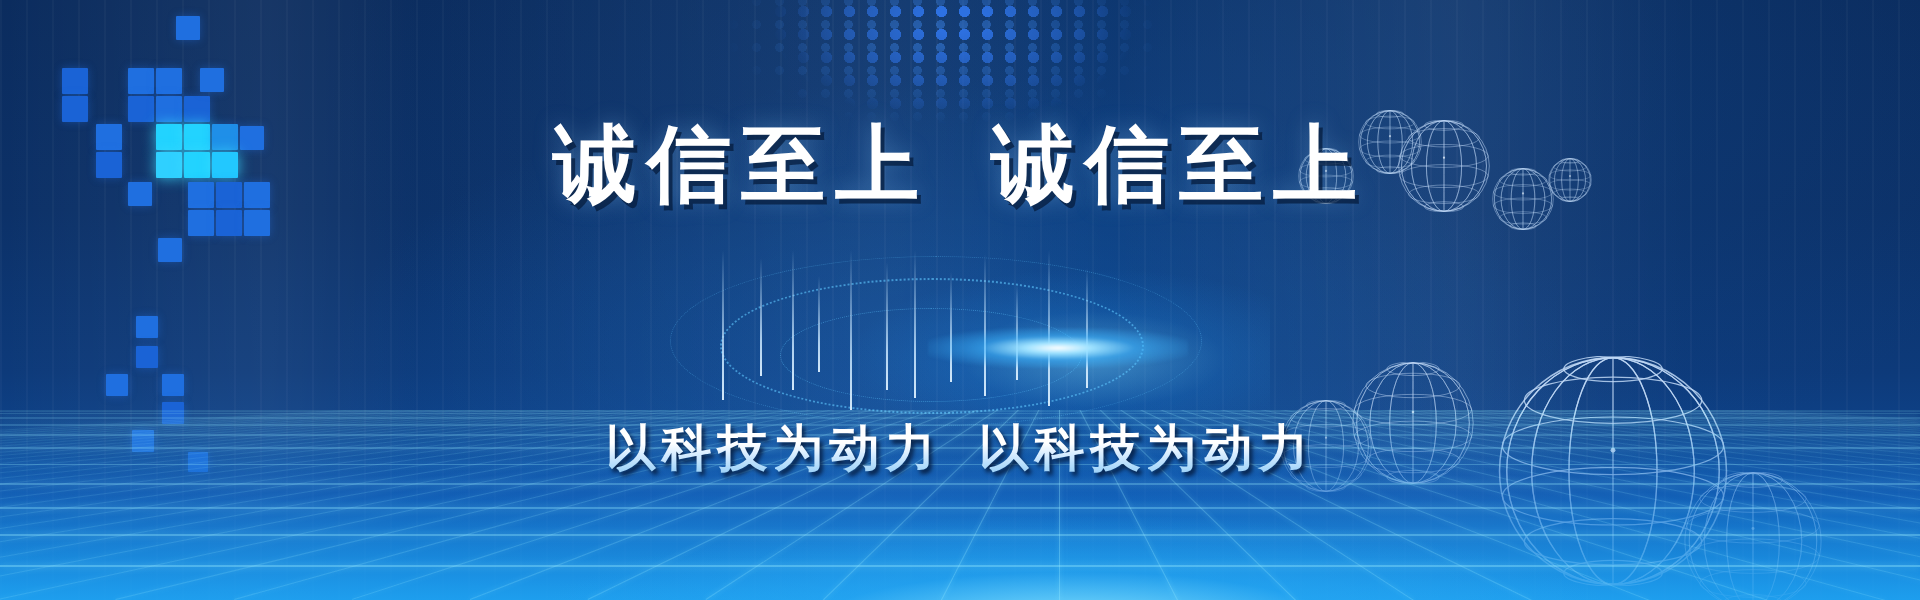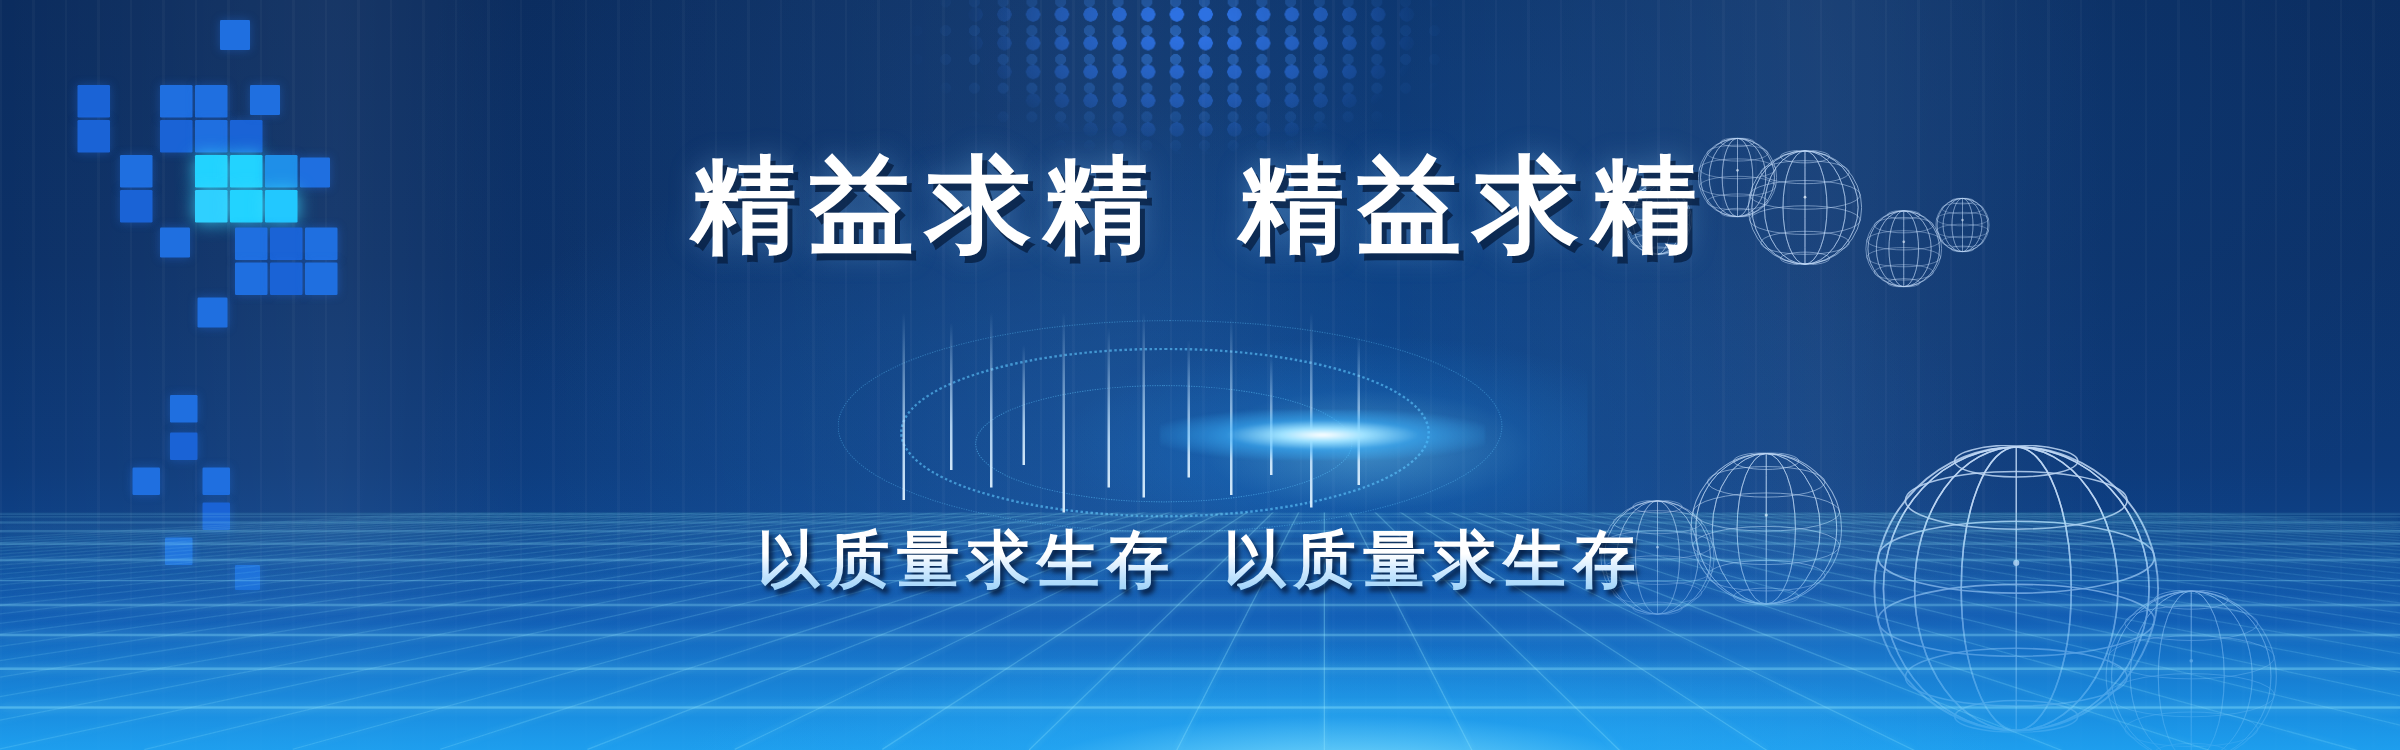--- a/index.html
+++ b/index.html
@@ -389,16 +389,16 @@
         <div class="gl" style="left: 0px; top: 24.2805px; width: 1920px; height: 1.66667px; opacity: 0.458333; box-shadow: rgba(160, 240, 255, 0.55) 0px 0px 7px;"></div>
         <div class="gl" style="left: 0px; top: 37.2677px; width: 1920px; height: 1.8px; opacity: 0.51; box-shadow: rgba(160, 240, 255, 0.55) 0px 0px 7px;"></div>
         <div class="gl" style="left: 0px; top: 53.5375px; width: 1920px; height: 1.93333px; opacity: 0.561667; box-shadow: rgba(160, 240, 255, 0.55) 0px 0px 7px;"></div>
         <div class="gl" style="left: 0px; top: 73.2722px; width: 1920px; height: 2.06667px; opacity: 0.613333; box-shadow: rgba(160, 240, 255, 0.55) 0px 0px 7px;"></div>
         <div class="gl" style="left: 0px; top: 96.6379px; width: 1920px; height: 2.2px; opacity: 0.665; box-shadow: rgba(160, 240, 255, 0.55) 0px 0px 7px;"></div>
         <div class="gl" style="left: 0px; top: 123.788px; width: 1920px; height: 2.33333px; opacity: 0.716667; box-shadow: rgba(160, 240, 255, 0.55) 0px 0px 7px;"></div>
         <div class="gl" style="left: 0px; top: 154.864px; width: 1920px; height: 2.46667px; opacity: 0.768333; box-shadow: rgba(160, 240, 255, 0.55) 0px 0px 7px;"></div>
       </div>
   </div>
 
-  <div class="headline">精益求精  精益求精</div>
-  <div class="subtitle">以质量求生存  以质量求生存</div>
+  <div class="headline">诚信至上  诚信至上</div>
+  <div class="subtitle">以科技为动力  以科技为动力</div>
 
 </div>
 
 </body></html>

